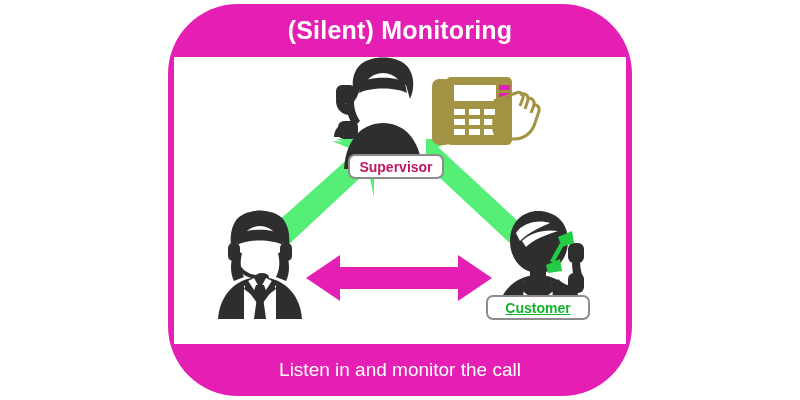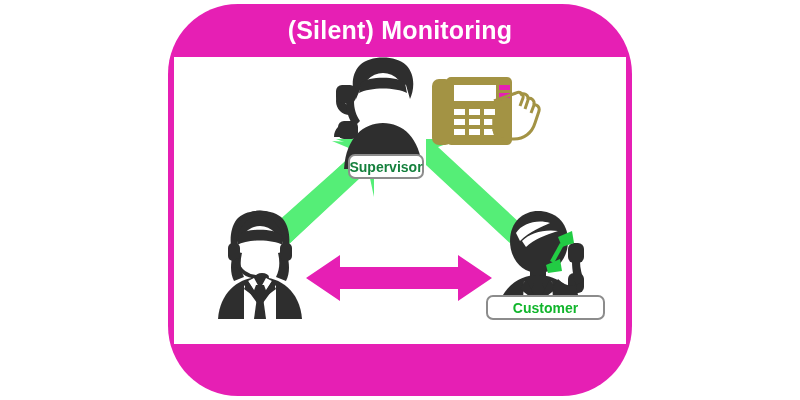--- a/index.html
+++ b/index.html
@@ -102,30 +102,31 @@
     box-sizing: border-box;
     display: flex;
     align-items: center;
     justify-content: center;
     font-size: 14px;
     font-weight: bold;
     height: 25px;
     z-index: 6;
   }
   .plate-supervisor {
-    left: 174px; top: 97px; width: 76px;
-    color: #15803d;
+    left: 174px; top: 97px; width: 96px;
+    color: #be185d;
   }
   .plate-agent {
     left: 35px; top: 240px; width: 92px;
     color: #f018a8;
   }
   .plate-customer {
-    left: 312px; top: 238px; width: 119px;
+    left: 312px; top: 238px; width: 104px;
     color: #10b52b;
+    text-decoration: underline;
   }
 
   
   .arrow { position: absolute; z-index: 3; }
   .arrow-left-up  { left: 96px;  top: 82px;  width: 104px; height: 108px; }
   .arrow-right-up { left: 252px; top: 82px;  width: 104px; height: 108px; }
   .arrow-double   { left: 132px; top: 196px; width: 186px; height: 50px; }
 
   
   .person { z-index: 5; }
@@ -306,15 +307,18 @@
         <span>Supervisor</span>
       </div>
 
 
       <div class="plate plate-customer">
         <span>Customer</span>
       </div>
 
     </div>
 
+    <div class="caption-band">
+      <div class="caption-text">Listen in and monitor the call</div>
+    </div>
 
   </div>
 </div>
 
 </body></html>

